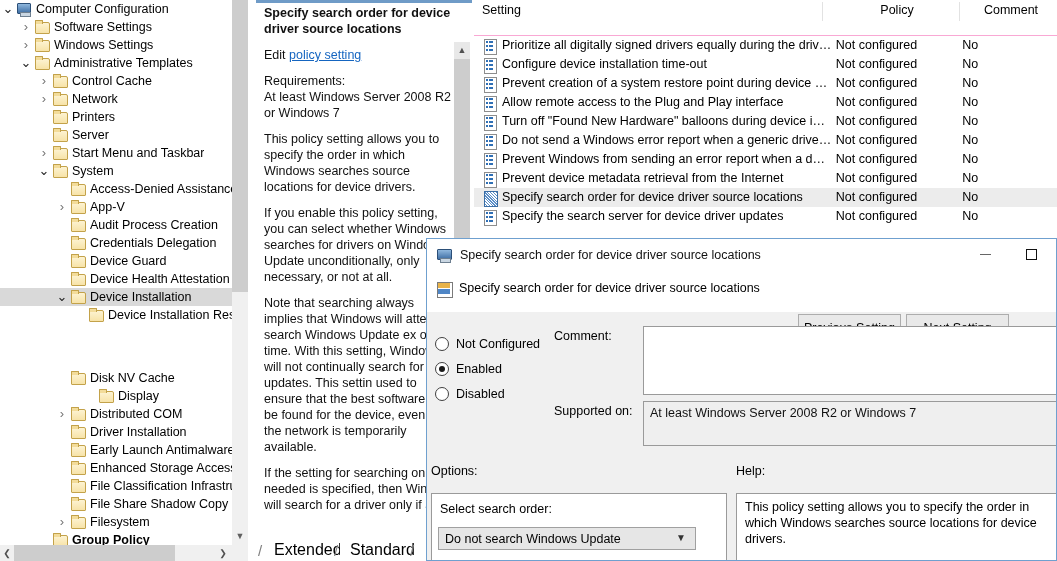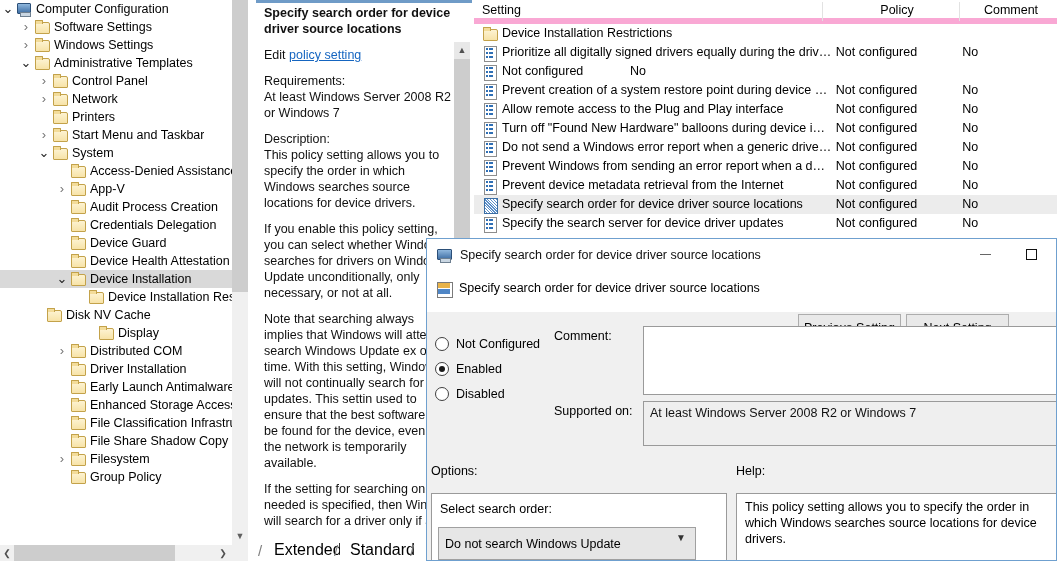--- a/index.html
+++ b/index.html
@@ -128,21 +128,21 @@
     background:#ffffff;
   }
   .tab-sep { position:absolute; bottom:0; color:#808080; font-size:15px; }
 
   
   #list-pane {
     position:absolute; left:474px; top:0; width:583px; height:240px;
     background:#ffffff; overflow:hidden;
   }
   #list-header {
-    position:relative; height:24px; border-bottom:6px solid #f9a8d4; background:#ffffff;
+    position:relative; height:36px; border-bottom:1px solid #f9a8d4; background:#ffffff;
   }
   .col-setting { position:absolute; left:8px; top:3px; font-size:12.5px; }
   .col-state   { position:absolute; left:358px; top:3px; width:130px; text-align:center; font-size:12.5px; }
   .col-comment { position:absolute; left:492px; top:3px; width:90px; text-align:center; font-size:12.5px; }
   .hdr-div { position:absolute; top:2px; width:1px; height:19px; background:#e2e2e2; }
   .lrow {
     position:relative; height:19px; line-height:19px;
     display:flex; align-items:center; font-size:12.5px; white-space:nowrap;
   }
   .lrow.sel { background:#ececec; }
@@ -232,21 +232,21 @@
 
   #lbl-options { position:absolute; left:4px; top:225px; font-size:12.5px; }
   #lbl-help { position:absolute; left:309px; top:225px; font-size:12.5px; }
 
   #options-box {
     position:absolute; left:4px; top:254px; width:296px; height:69px;
     background:#ffffff; border:1px solid #9a9a9a;
   }
   #opt-label { position:absolute; left:8px; top:8px; font-size:12.5px; }
   #opt-select {
-    position:absolute; left:6px; top:33px; width:258px; height:33px;
+    position:absolute; left:6px; top:33px; width:258px; height:23px;
     background:#e6e6e6; border:1px solid #a0a0a0;
     display:flex; align-items:center; font-size:12.5px; padding-left:6px; cursor:pointer;
   }
   #opt-select .chev-dn { position:absolute; right:9px; top:4px; color:#333; font-size:10px; }
 
   #help-box {
     position:absolute; left:309px; top:254px; width:327px; height:69px;
     background:#ffffff; border:1px solid #9a9a9a;
     padding:5px 8px; font-size:12.5px; line-height:16px; overflow:hidden;
   }
@@ -274,31 +274,36 @@
           <span class="tree-lbl">Windows Settings</span>
         </div>
         <div class="tree-row" style="padding-left: 18px;">
           <span class="chev open" style="font-size: 13px; line-height: 12px;">⌄</span>
           <span class="ico ico-folder"></span>
           <span class="tree-lbl">Administrative Templates</span>
         </div>
         <div class="tree-row" style="padding-left: 36px;">
           <span class="chev" style="font-size: 13px;">›</span>
           <span class="ico ico-folder"></span>
-          <span class="tree-lbl">Control Panel</span>
+          <span class="tree-lbl">Control Cache</span>
         </div>
         <div class="tree-row" style="padding-left: 36px;">
           <span class="chev" style="font-size: 13px;">›</span>
           <span class="ico ico-folder"></span>
           <span class="tree-lbl">Network</span>
         </div>
         <div class="tree-row" style="padding-left: 36px;">
           <span class="chev">&nbsp;</span>
           <span class="ico ico-folder"></span>
           <span class="tree-lbl">Printers</span>
+        </div>
+        <div class="tree-row" style="padding-left: 36px;">
+          <span class="chev">&nbsp;</span>
+          <span class="ico ico-folder"></span>
+          <span class="tree-lbl">Server</span>
         </div>
         <div class="tree-row" style="padding-left: 36px;">
           <span class="chev" style="font-size: 13px;">›</span>
           <span class="ico ico-folder"></span>
           <span class="tree-lbl">Start Menu and Taskbar</span>
         </div>
         <div class="tree-row" style="padding-left: 36px;">
           <span class="chev open" style="font-size: 13px; line-height: 12px;">⌄</span>
           <span class="ico ico-folder"></span>
           <span class="tree-lbl">System</span>
@@ -336,21 +341,21 @@
         <div class="tree-row sel" style="padding-left: 54px;">
           <span class="chev open" style="font-size: 13px; line-height: 12px;">⌄</span>
           <span class="ico ico-folder"></span>
           <span class="tree-lbl">Device Installation</span>
         </div>
         <div class="tree-row" style="padding-left: 72px;">
           <span class="chev">&nbsp;</span>
           <span class="ico ico-folder"></span>
           <span class="tree-lbl">Device Installation Restri</span>
         </div>
-        <div class="tree-row" style="padding-left: 30px;">
+        <div class="tree-row" style="padding-left: 54px; margin-top: 45px;">
           <span class="chev">&nbsp;</span>
           <span class="ico ico-folder"></span>
           <span class="tree-lbl">Disk NV Cache</span>
         </div>
         <div class="tree-row" style="padding-left: 82px;">
           <span class="chev">&nbsp;</span>
           <span class="ico ico-folder"></span>
           <span class="tree-lbl">Display</span>
         </div>
         <div class="tree-row" style="padding-left: 54px;">
@@ -381,21 +386,21 @@
         <div class="tree-row" style="padding-left: 54px;">
           <span class="chev">&nbsp;</span>
           <span class="ico ico-folder"></span>
           <span class="tree-lbl">File Share Shadow Copy Pro</span>
         </div>
         <div class="tree-row" style="padding-left: 54px;">
           <span class="chev" style="font-size: 13px;">›</span>
           <span class="ico ico-folder"></span>
           <span class="tree-lbl">Filesystem</span>
         </div>
-        <div class="tree-row" style="padding-left: 54px;">
+        <div class="tree-row" style="padding-left: 36px; font-weight: bold;">
           <span class="chev">&nbsp;</span>
           <span class="ico ico-folder"></span>
           <span class="tree-lbl">Group Policy</span>
         </div>
       </div>
 
     <div id="tree-vscroll">
       <div class="thumb"></div>
       <div class="arr-dn">▼</div>
     </div>
@@ -413,21 +418,20 @@
       <div id="desc-title">Specify search order for device driver source locations</div>
       <div class="desc-gap"></div>
       <div>
         <span>Edit</span>
         <span id="desc-link">policy setting</span>
       </div>
       <div class="desc-gap"></div>
       <div>Requirements:</div>
       <div>At least Windows Server 2008 R2 or Windows 7</div>
       <div class="desc-gap"></div>
-      <div>Description:</div>
       <div>This policy setting allows you to specify the order in which Windows searches source locations for device drivers.</div>
       <div class="desc-gap"></div>
       <div>If you enable this policy setting, you can select whether Windows searches for drivers on Windows Update unconditionally, only necessary, or not at all.</div>
       <div class="desc-gap"></div>
       <div>Note that searching always implies that Windows will atte to search Windows Update ex one time. With this setting, Windows will not continually search for updates. This settin used to ensure that the best software will be found for the device, even if the network is temporarily available.</div>
       <div class="desc-gap"></div>
       <div>If the setting for searching on needed is specified, then Wind will search for a driver only if a</div>
     </div>
 
     <div id="desc-scroll">
@@ -451,33 +455,28 @@
   <div id="list-pane">
     <div id="list-header">
       <div class="hdr-div" style="left:348px;"></div>
       <div class="hdr-div" style="left:485px;"></div>
       <div class="col-setting">Setting</div>
       <div class="col-state">Policy</div>
       <div class="col-comment">Comment</div>
     </div>
     <div id="list-rows">
         <div class="lrow">
-          <span class="ico licon ico-folder"></span>
-          <span class="lname">Device Installation Restrictions</span>
-          <span class="lstate"></span>
-          <span class="lcomment"></span>
-        </div>
-        <div class="lrow">
           <span class="ico licon ico-doc"></span>
           <span class="lname">Prioritize all digitally signed drivers equally during the driver ...</span>
           <span class="lstate">Not configured</span>
           <span class="lcomment">No</span>
         </div>
         <div class="lrow">
           <span class="ico licon ico-doc"></span>
+          <span class="lname">Configure device installation time-out</span>
           <span class="lstate">Not configured</span>
           <span class="lcomment">No</span>
         </div>
         <div class="lrow">
           <span class="ico licon ico-doc"></span>
           <span class="lname">Prevent creation of a system restore point during device acti...</span>
           <span class="lstate">Not configured</span>
           <span class="lcomment">No</span>
         </div>
         <div class="lrow">

